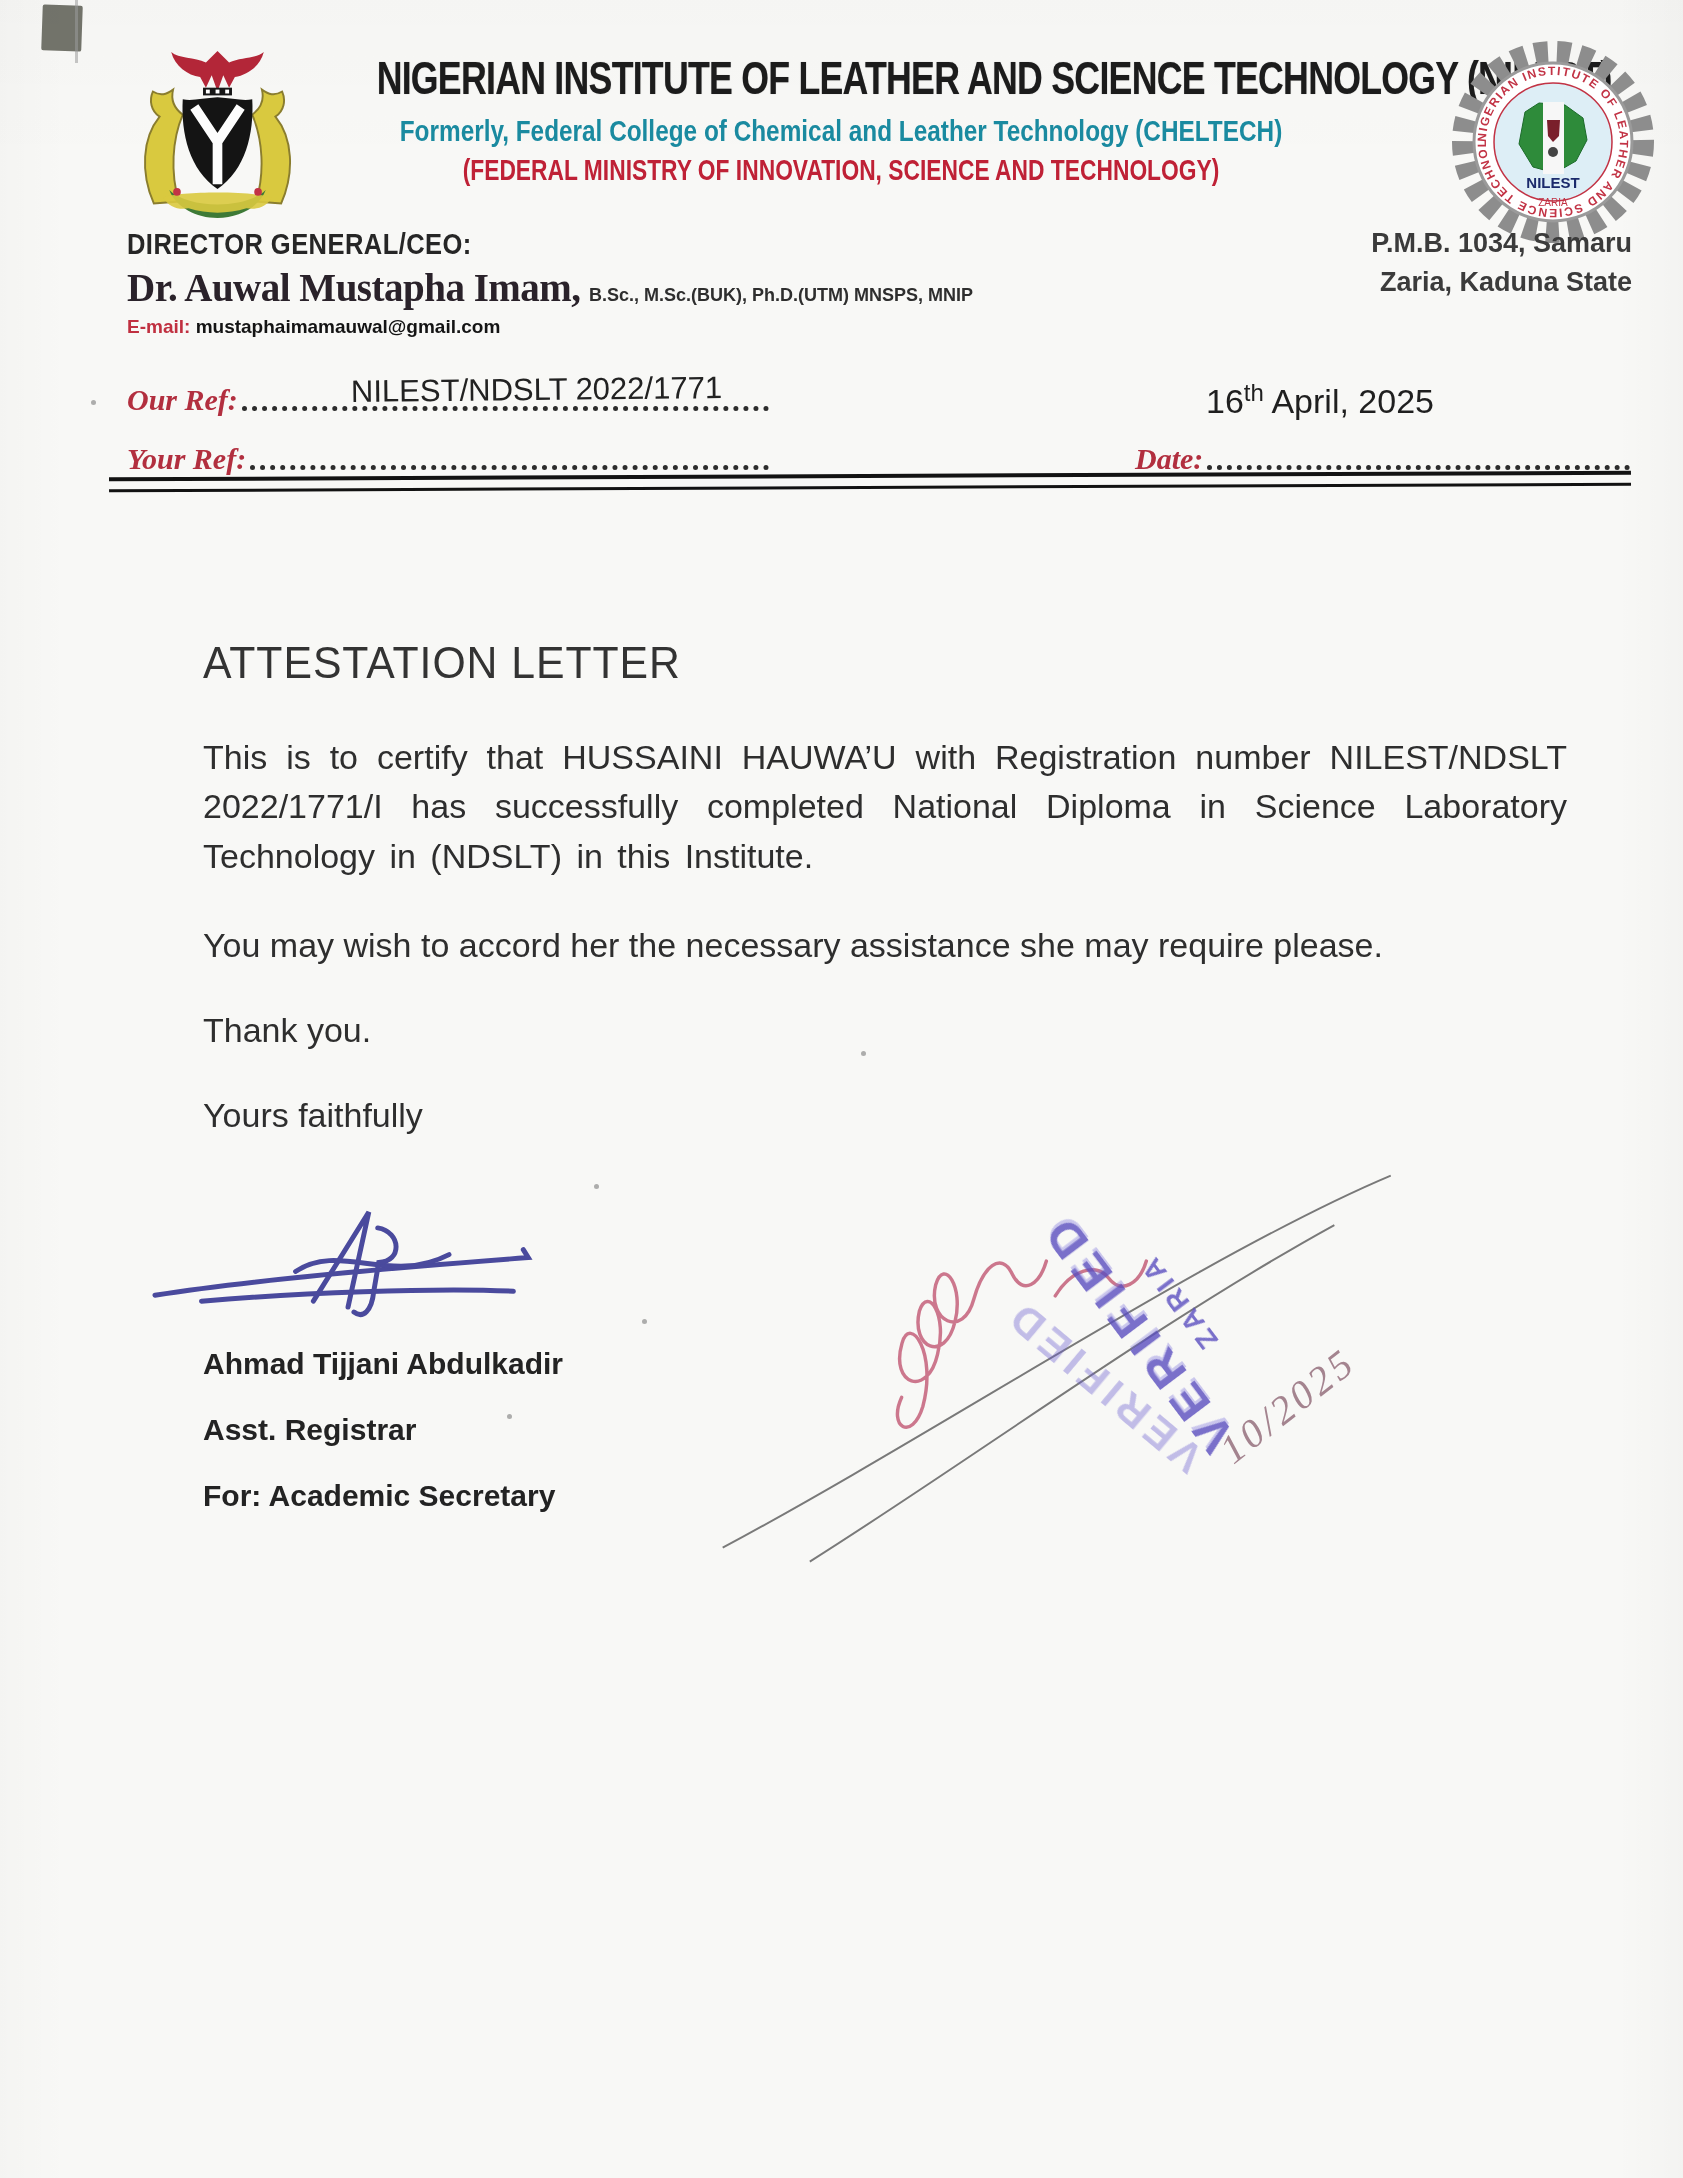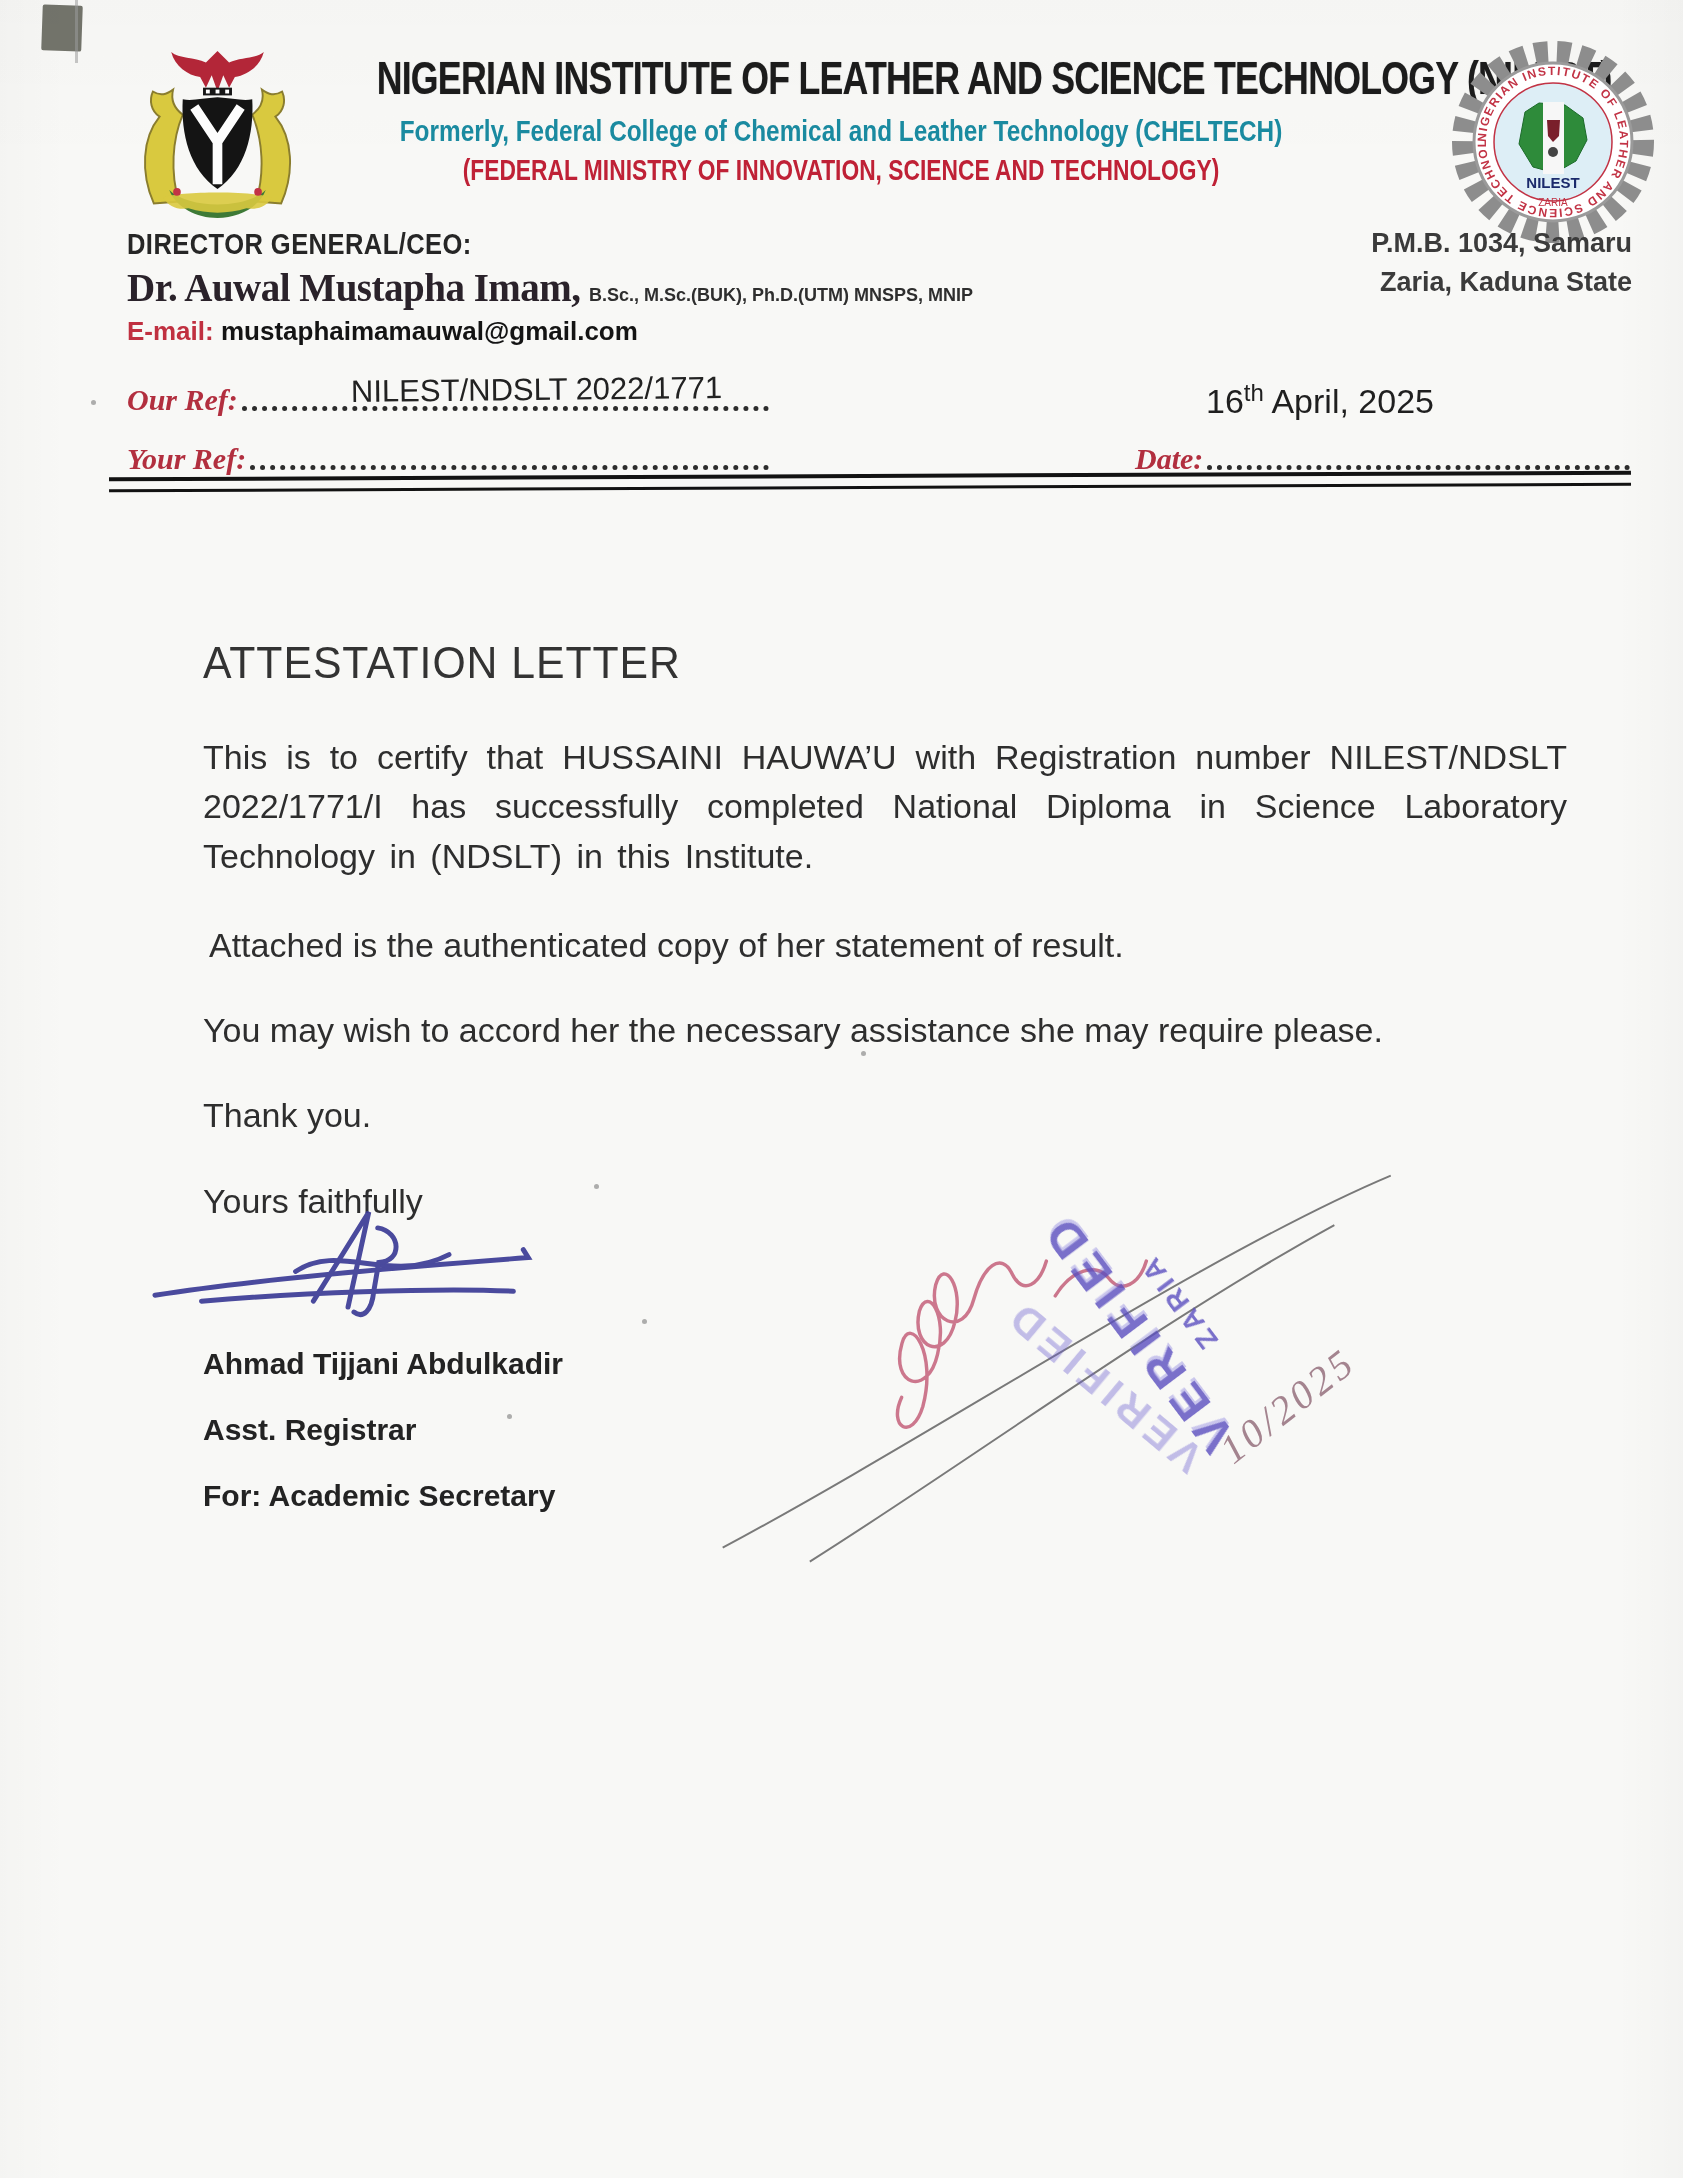--- a/index.html
+++ b/index.html
@@ -21,21 +21,21 @@
   .formerly{margin-top:10px;font-size:29px;font-weight:700;color:#1a8aa0;white-space:nowrap;transform:scaleX(.84);transform-origin:center;}
   .ministry{margin-top:5px;font-size:30px;font-weight:700;color:#bf2136;white-space:nowrap;transform:scaleX(.76);transform-origin:center;}
   .gear{left:1443px;top:32px;width:220px;height:220px;}
 
   
   .director{left:127px;top:228px;}
   .dg-title{font-size:29px;font-weight:800;color:#262626;letter-spacing:0.5px;transform:scaleX(.88);transform-origin:left;white-space:nowrap;}
   .dg-name-row{margin-top:4px;white-space:nowrap;}
   .dg-name{font-family:"Liberation Serif",serif;font-size:39px;font-weight:700;color:#2a222a;letter-spacing:-0.5px;}
   .dg-qual{font-size:18px;font-weight:700;color:#2e2e2e;margin-left:4px;}
-  .dg-email{margin-top:6px;font-size:26px;font-weight:700;color:#141414;}
+  .dg-email{margin-top:6px;font-size:19px;font-weight:700;color:#141414;}
   .dg-email .lbl{color:#c03040;}
   .address{right:51px;top:224px;text-align:right;font-size:27px;font-weight:700;color:#3b3b3b;line-height:1.45;}
 
   
   .refline{display:flex;align-items:flex-end;}
   .ref-label{font-family:"Liberation Serif",serif;font-style:italic;font-weight:700;font-size:30px;color:#b22f3f;white-space:nowrap;}
   .dots{flex:1;border-bottom:5px dotted #2c2c2c;margin:0 0 6px 4px;position:relative;}
   .ourref{left:127px;top:383px;width:642px;}
   .ourref .val{position:absolute;left:109px;top:-34px;font-size:31px;color:#222;white-space:nowrap;transform:rotate(-.6deg);}
   .yourref{left:127px;top:442px;width:642px;}
@@ -154,21 +154,20 @@
   <div class="abs refline dateline">
     <span class="ref-label">Date:</span>
     <span class="dots"></span>
   </div>
 
   <div class="abs rule"></div>
 
   <div class="abs body">
     <h1>ATTESTATION LETTER</h1>
     <p class="p-justify">This is to certify that HUSSAINI HAUWA’U with Registration number NILEST/NDSLT 2022/1771/I has successfully completed National Diploma in Science Laboratory Technology in (NDSLT) in this Institute.</p>
-    <p class="p-indent">Attached is the authenticated copy of her statement of result.</p>
     <p>You may wish to accord her the necessary assistance she may require please.</p>
     <p>Thank you.</p>
     <p>Yours faithfully</p>
   </div>
 
   <svg class="abs sig-svg" viewBox="0 0 410 135">
     <g stroke="#3c3c96" stroke-width="5" fill="none" stroke-linecap="round" opacity=".92">
       <path d="M8,96 C110,80 250,68 385,58 L380,50"></path>
       <path d="M55,102 C150,94 290,88 370,92"></path>
       <path d="M168,102 L224,12 L203,108"></path>

